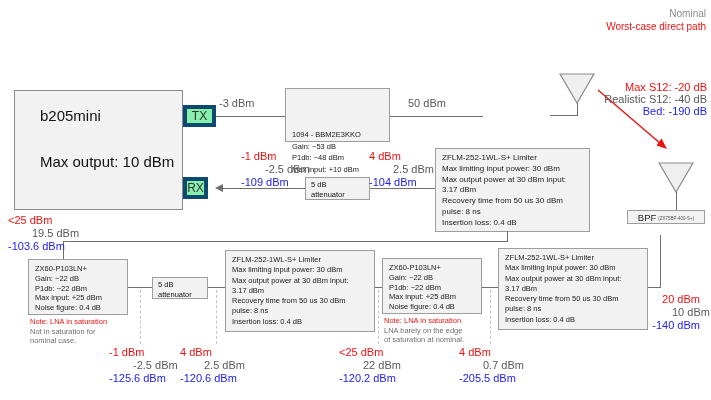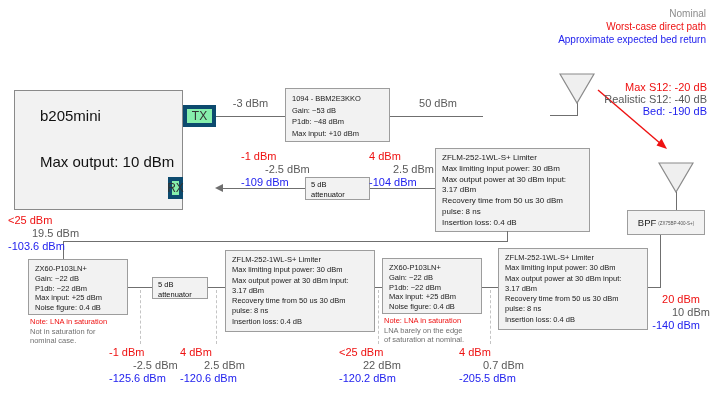--- a/index.html
+++ b/index.html
@@ -18,60 +18,59 @@
   .blocktext div{white-space:nowrap;}
   .sdr{left:14px;top:90px;width:169px;height:120px;border-color:#8a8a8a;}
   .sdr .name{font-size:15px;padding:16px 0 0 25px;}
   .sdr .specs{font-size:15px;line-height:21px;padding:27px 0 0 25px;}
   .port{position:absolute;background:#86efac;border:4px solid #0c4a6e;box-sizing:border-box;
         font-size:12px;display:flex;align-items:center;justify-content:center;color:#333;}
   .wire{position:absolute;background:#6f6f6f;}
   .leader{position:absolute;width:0;border-left:1px dashed #c4c4c4;}
   .ann{position:absolute;font-size:11px;line-height:13px;text-align:left;white-space:nowrap;}
   .ann.right{text-align:right;}
-  .wlabel{position:absolute;font-size:11px;text-align:center;color:#595959;white-space:nowrap;}
+  .wlabel{position:absolute;font-size:11px;text-align:left;color:#595959;white-space:nowrap;}
   .note{position:absolute;font-size:7.5px;line-height:9.5px;white-space:nowrap;}
   .note .gray{color:#707070;}
   .arrow-left{position:absolute;width:0;height:0;border-top:4px solid transparent;
               border-bottom:4px solid transparent;border-right:8px solid #6f6f6f;}
-  .bpfbox{left:627px;top:210px;width:78px;height:25px;display:flex;align-items:center;justify-content:center;}
+  .bpfbox{left:627px;top:210px;width:78px;height:14px;display:flex;align-items:center;justify-content:center;}
   .bpfbox .main{font-size:9.5px;color:#222;}
   .bpfbox .model{font-size:4.5px;color:#555;margin-left:2px;margin-top:2px;}
   .lim1{left:435px;top:148px;width:155px;height:84px;}
   .lim2{left:225px;top:250px;width:150px;height:82px;}
   .lim3{left:498px;top:248px;width:150px;height:82px;}
   .lna1{left:28px;top:259px;width:100px;height:56px;}
   .lna2{left:382px;top:258px;width:100px;height:56px;}
   .pa{left:285px;top:88px;width:105px;height:54px;}
-  .pa .blocktext{line-height:11.5px;}
+  .pa .blocktext{line-height:11.5px;margin-top:36px;}
   .lpf{left:483px;top:106px;width:67px;height:18px;display:flex;align-items:center;justify-content:center;font-size:8px;color:#333;}
   .att1{left:305px;top:177px;width:65px;height:23px;}
   .att2{left:152px;top:277px;width:56px;height:22px;}
   .att .blocktext, .attin{font-size:7.5px;line-height:9.5px;padding:2px 5px;}
 </style>
 </head>
 <body>
 
 <div id="stage">
 
 
   <div class="abs legend">
     <div class="c-lgray">Nominal</div>
     <div class="c-red">Worst-case direct path</div>
-    <div class="c-blue">Approximate expected bed return</div>
   </div>
 
   <div class="block sdr">
     <div class="name">b205mini</div>
     <div class="specs">
       <div>Max output: 10 dBm</div>
     </div>
   </div>
   <div class="port" style="left:183px;top:105px;width:33px;height:22px;">TX</div>
-  <div class="port" style="left:168px;top:177px;width:15px;height:22px;">RX</div>
+  <div class="port" style="left:183px;top:177px;width:25px;height:22px;">RX</div>
 
   <div class="wire" style="left:216px;top:116px;width:69px;height:1px;"></div>
   <div class="wlabel" style="left:219px;top:97px;width:63px;">-3 dBm</div>
 
   <div class="block pa">
     <div class="blocktext">
       <div>1094 - BBM2E3KKO</div>
       <div>Gain: ~53 dB</div>
       <div>P1db: ~48 dBm</div>
       <div>Max input: +10 dBm</div>

